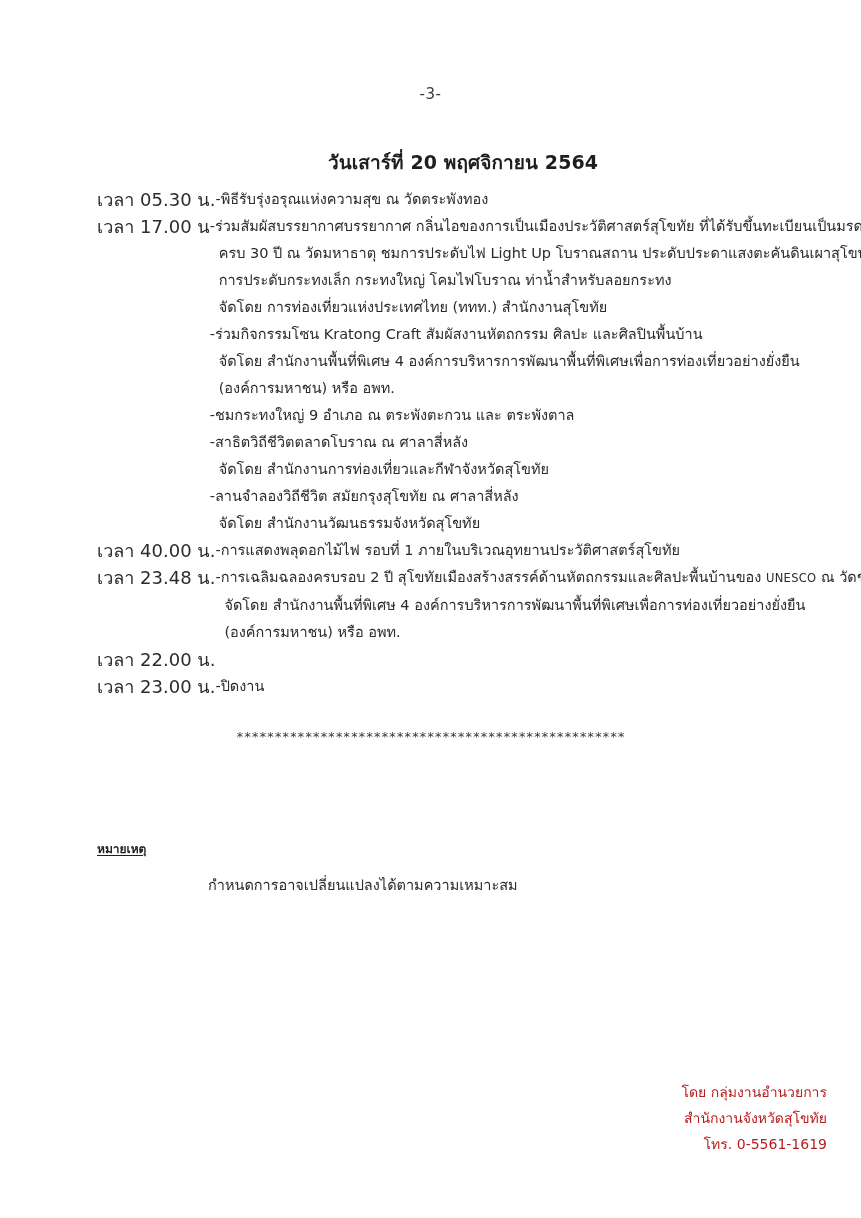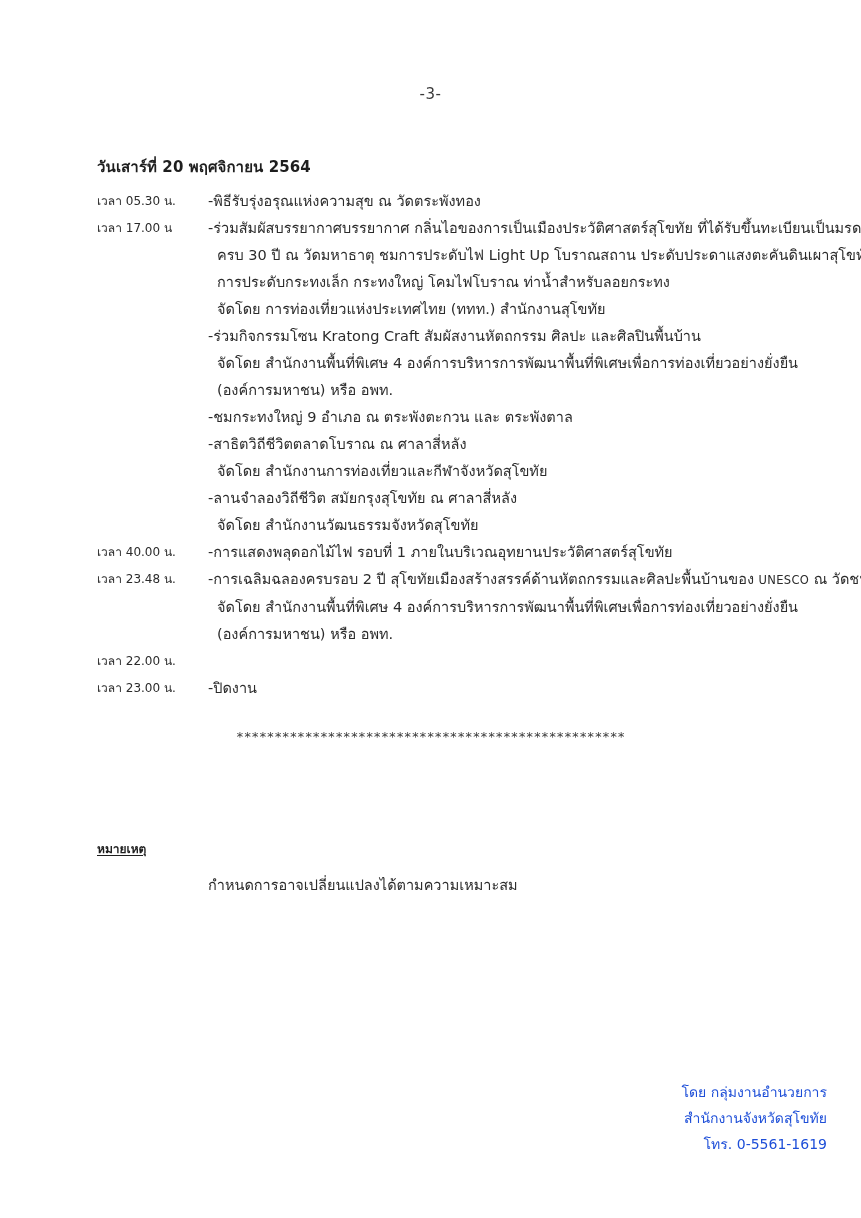--- a/index.html
+++ b/index.html
@@ -40,36 +40,37 @@
 
   
   .content {
     position: absolute;
     top: 143px;
     left: 97px;
     width: 732px;
   }
 
   .day-heading {
-    font-size: 15px;
+    font-size: 19px;
     font-weight: bold;
     color: #1e1e1e;
-    margin: 12px 0 9px 0;
+    margin: 4px 0 9px 0;
     letter-spacing: 0.1px;
+    text-align: center;
   }
 
   
   .sched-row {
     display: flex;
     align-items: flex-start;
     margin-bottom: 0;
   }
   .time-cell {
     flex: 0 0 111px;
-    font-size: 12px;
+    font-size: 18px;
     line-height: 27px;
     white-space: nowrap;
     color: #2b2b2b;
   }
   .desc-cell {
     flex: 1 1 auto;
     min-width: 0;
     font-size: 14.5px;
     line-height: 27px;
     color: #2b2b2b;
@@ -132,21 +133,21 @@
   
   .footer {
     position: absolute;
     top: 1079px;
     right: 34px;
     text-align: right;
   }
   .footer .line {
     font-size: 14px;
     line-height: 26px;
-    color: #1d4ed8;
+    color: #b91c1c;
   }
 </style>
 </head>
 <body>
 
 <div class="page">
 
   <div class="page-number">-3-</div>
 
   <div class="content">

